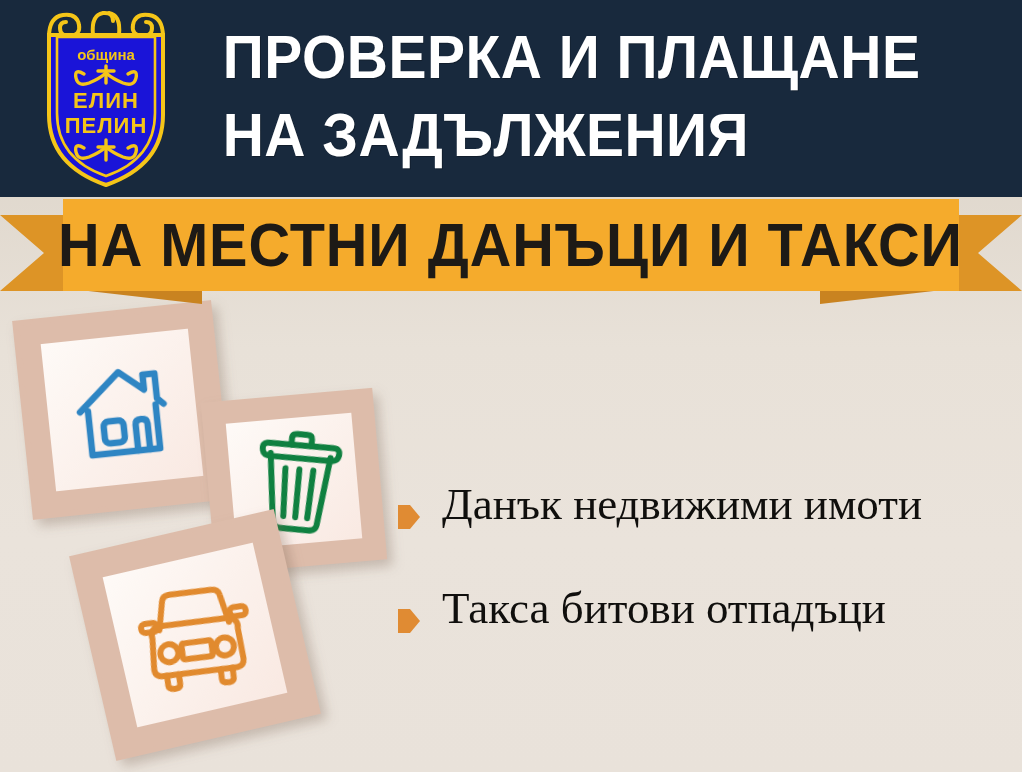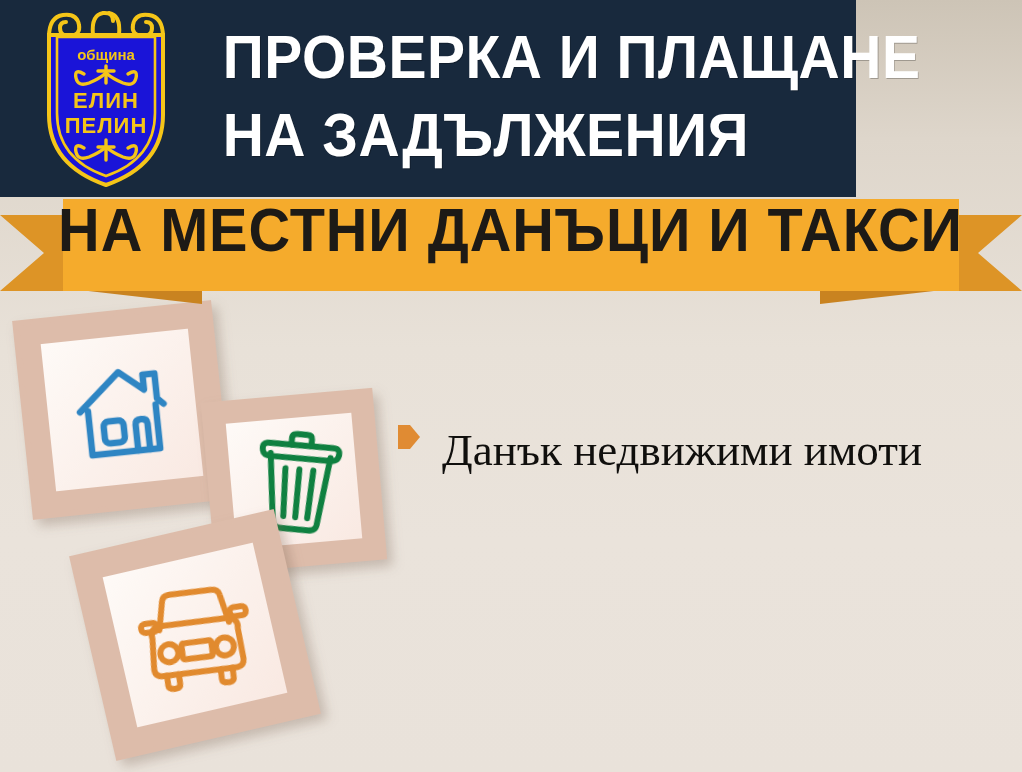--- a/index.html
+++ b/index.html
@@ -21,21 +21,21 @@
     height: 772px;
     background: linear-gradient(180deg, #cdc4b6 0%, #ded6cb 18%, #e8e1d8 45%, #eae3db 70%, #e9e2da 100%);
     overflow: hidden;
   }
 
   
   .header {
     position: absolute;
     left: 0;
     top: 0;
-    width: 856px;
+    width: 1022px;
     height: 197px;
     background: #18293d;
     z-index: 5;
   }
 
   .crest {
     position: absolute;
     left: 27px;
     top: 7px;
     width: 158px;
@@ -105,20 +105,21 @@
     clip-path: polygon(0 0, 140px 0, 0 16px);
   }
   .ribbon-center {
     position: absolute;
     left: 63px;
     top: 0;
     width: 896px;
     height: 92px;
     background: #f5ab2c;
     display: flex;
+    align-items: center;
     justify-content: center;
   }
   .ribbon-text {
     font-family: "Liberation Sans Narrow", "Liberation Sans", sans-serif;
     font-weight: 700;
     font-size: 62px;
     line-height: 62px;
     color: #1d1a16;
     letter-spacing: 1px;
     transform: scaleX(0.93);
@@ -156,21 +157,21 @@
   
   .list {
     position: absolute;
     left: 398px;
     top: 425px;
     width: 620px;
     z-index: 4;
   }
   .list-item {
     display: flex;
-    align-items: flex-start;
+    align-items: flex-end;
     height: 104px;
   }
   .bullet {
     width: 22px;
     height: 24px;
     flex: none;
     margin-right: 22px;
     background: #e08b33;
     clip-path: polygon(0 0, 12px 0, 22px 12px, 12px 24px, 0 24px);
   }
@@ -404,15 +405,19 @@
         </g>
       </svg>
     </div>
   </div>
 
   <div class="list">
     <div class="list-item">
       <span class="bullet"></span>
       <span class="list-label">Данък недвижими имоти</span>
     </div>
+    <div class="list-item">
+      <span class="bullet"></span>
+      <span class="list-label">Такса битови отпадъци</span>
+    </div>
   </div>
 
 </div>
 
 </body></html>

